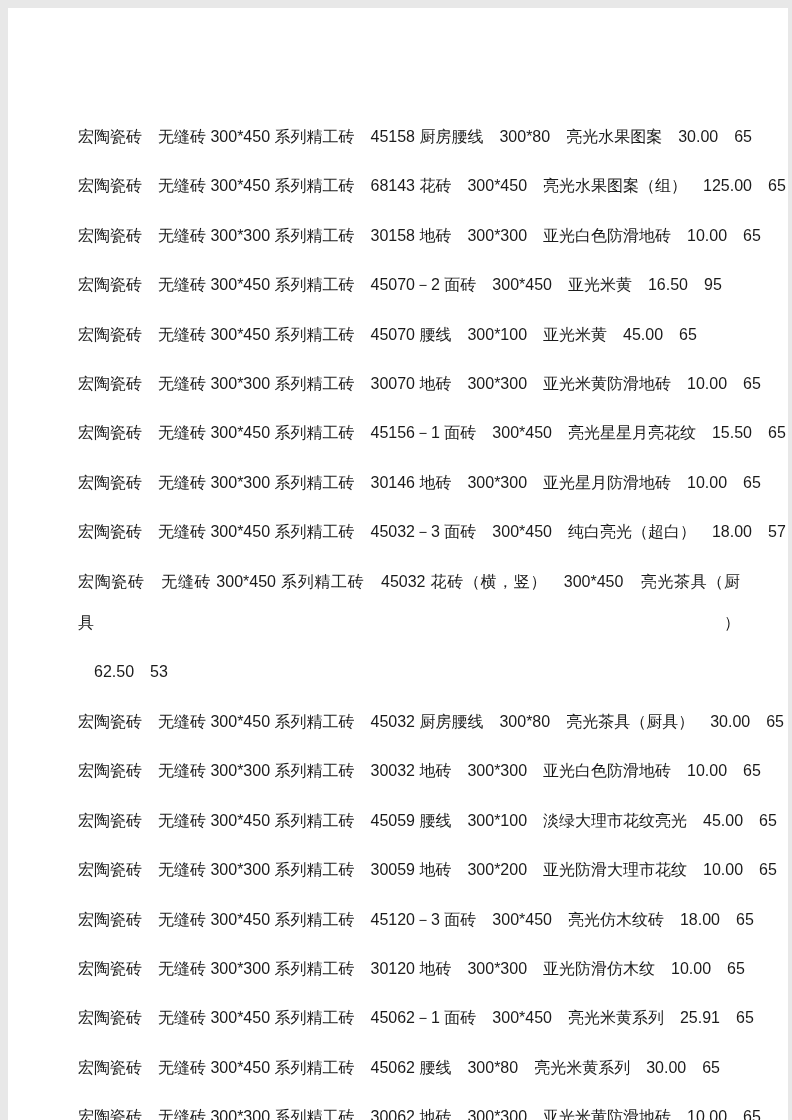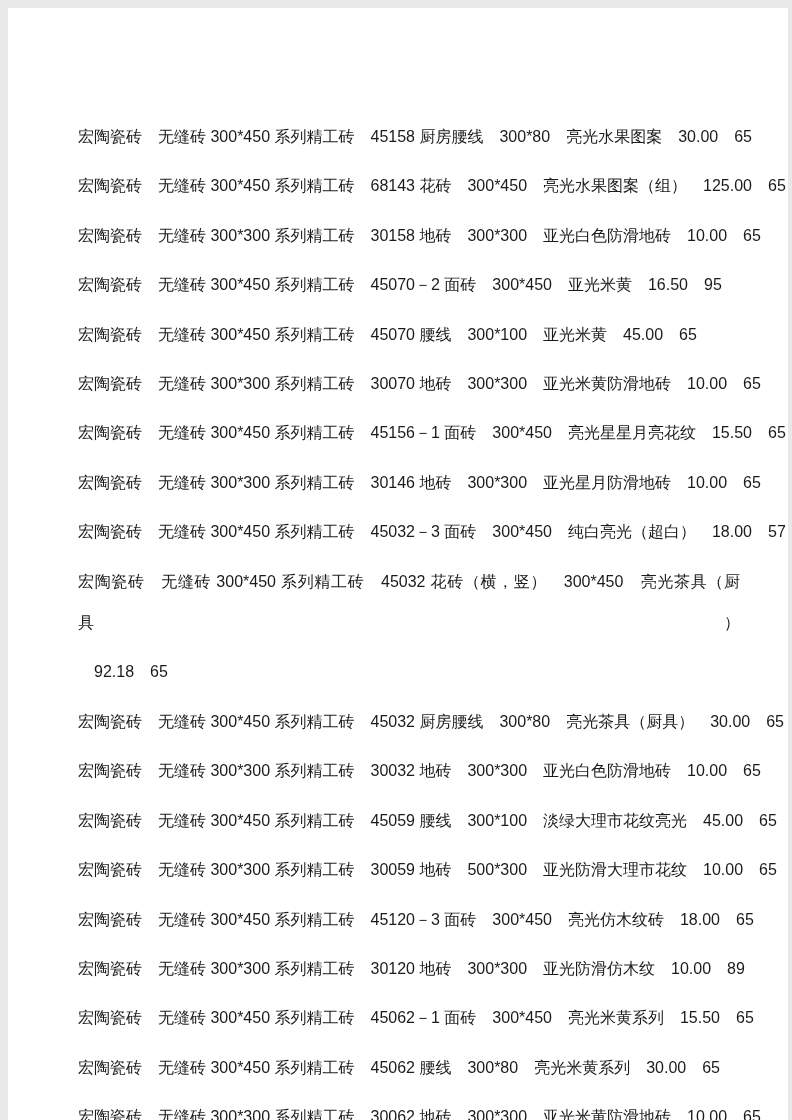--- a/index.html
+++ b/index.html
@@ -50,24 +50,24 @@
       <div class="row">宏陶瓷砖　无缝砖 300*450 系列精工砖　45158 厨房腰线　300*80　亮光水果图案　30.00　65</div>
       <div class="row">宏陶瓷砖　无缝砖 300*450 系列精工砖　68143 花砖　300*450　亮光水果图案（组）　125.00　65</div>
       <div class="row">宏陶瓷砖　无缝砖 300*300 系列精工砖　30158 地砖　300*300　亚光白色防滑地砖　10.00　65</div>
       <div class="row">宏陶瓷砖　无缝砖 300*450 系列精工砖　45070－2 面砖　300*450　亚光米黄　16.50　95</div>
       <div class="row">宏陶瓷砖　无缝砖 300*450 系列精工砖　45070 腰线　300*100　亚光米黄　45.00　65</div>
       <div class="row">宏陶瓷砖　无缝砖 300*300 系列精工砖　30070 地砖　300*300　亚光米黄防滑地砖　10.00　65</div>
       <div class="row">宏陶瓷砖　无缝砖 300*450 系列精工砖　45156－1 面砖　300*450　亮光星星月亮花纹　15.50　65</div>
       <div class="row">宏陶瓷砖　无缝砖 300*300 系列精工砖　30146 地砖　300*300　亚光星月防滑地砖　10.00　65</div>
       <div class="row">宏陶瓷砖　无缝砖 300*450 系列精工砖　45032－3 面砖　300*450　纯白亮光（超白）　18.00　57</div>
       <div class="row justified">宏陶瓷砖　无缝砖 300*450 系列精工砖　45032 花砖（横，竖）　300*450　亮光茶具（厨具）</div>
-      <div class="row continuation">92.18　65</div>
+      <div class="row continuation">62.50　53</div>
       <div class="row">宏陶瓷砖　无缝砖 300*450 系列精工砖　45032 厨房腰线　300*80　亮光茶具（厨具）　30.00　65</div>
       <div class="row">宏陶瓷砖　无缝砖 300*300 系列精工砖　30032 地砖　300*300　亚光白色防滑地砖　10.00　65</div>
       <div class="row">宏陶瓷砖　无缝砖 300*450 系列精工砖　45059 腰线　300*100　淡绿大理市花纹亮光　45.00　65</div>
-      <div class="row">宏陶瓷砖　无缝砖 300*300 系列精工砖　30059 地砖　500*300　亚光防滑大理市花纹　10.00　65</div>
+      <div class="row">宏陶瓷砖　无缝砖 300*300 系列精工砖　30059 地砖　300*200　亚光防滑大理市花纹　10.00　65</div>
       <div class="row">宏陶瓷砖　无缝砖 300*450 系列精工砖　45120－3 面砖　300*450　亮光仿木纹砖　18.00　65</div>
-      <div class="row">宏陶瓷砖　无缝砖 300*300 系列精工砖　30120 地砖　300*300　亚光防滑仿木纹　10.00　89</div>
-      <div class="row">宏陶瓷砖　无缝砖 300*450 系列精工砖　45062－1 面砖　300*450　亮光米黄系列　15.50　65</div>
+      <div class="row">宏陶瓷砖　无缝砖 300*300 系列精工砖　30120 地砖　300*300　亚光防滑仿木纹　10.00　65</div>
+      <div class="row">宏陶瓷砖　无缝砖 300*450 系列精工砖　45062－1 面砖　300*450　亮光米黄系列　25.91　65</div>
       <div class="row">宏陶瓷砖　无缝砖 300*450 系列精工砖　45062 腰线　300*80　亮光米黄系列　30.00　65</div>
       <div class="row">宏陶瓷砖　无缝砖 300*300 系列精工砖　30062 地砖　300*300　亚光米黄防滑地砖　10.00　65</div>
     </div>
 </div>
 
 </body></html>

